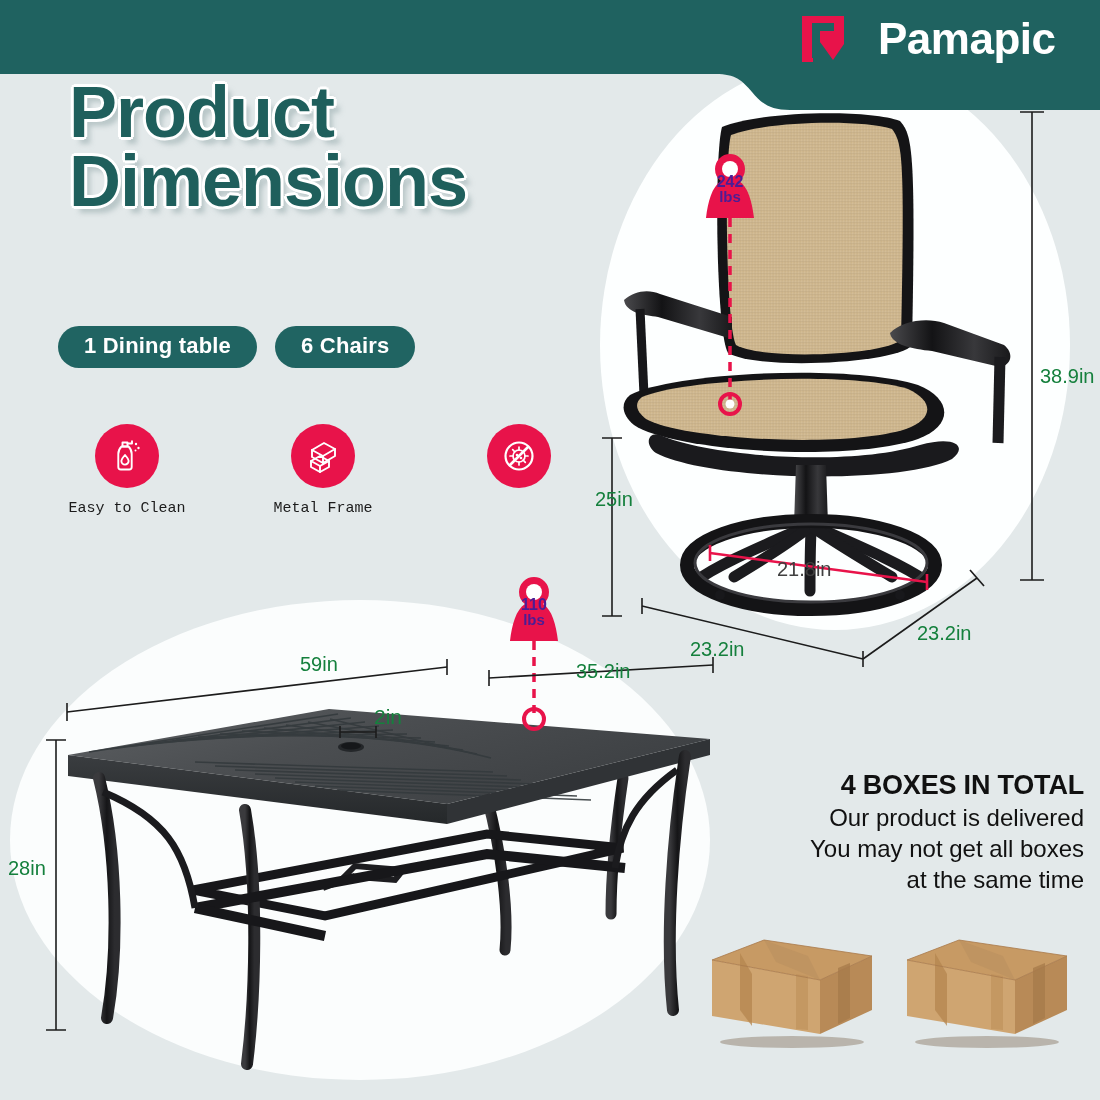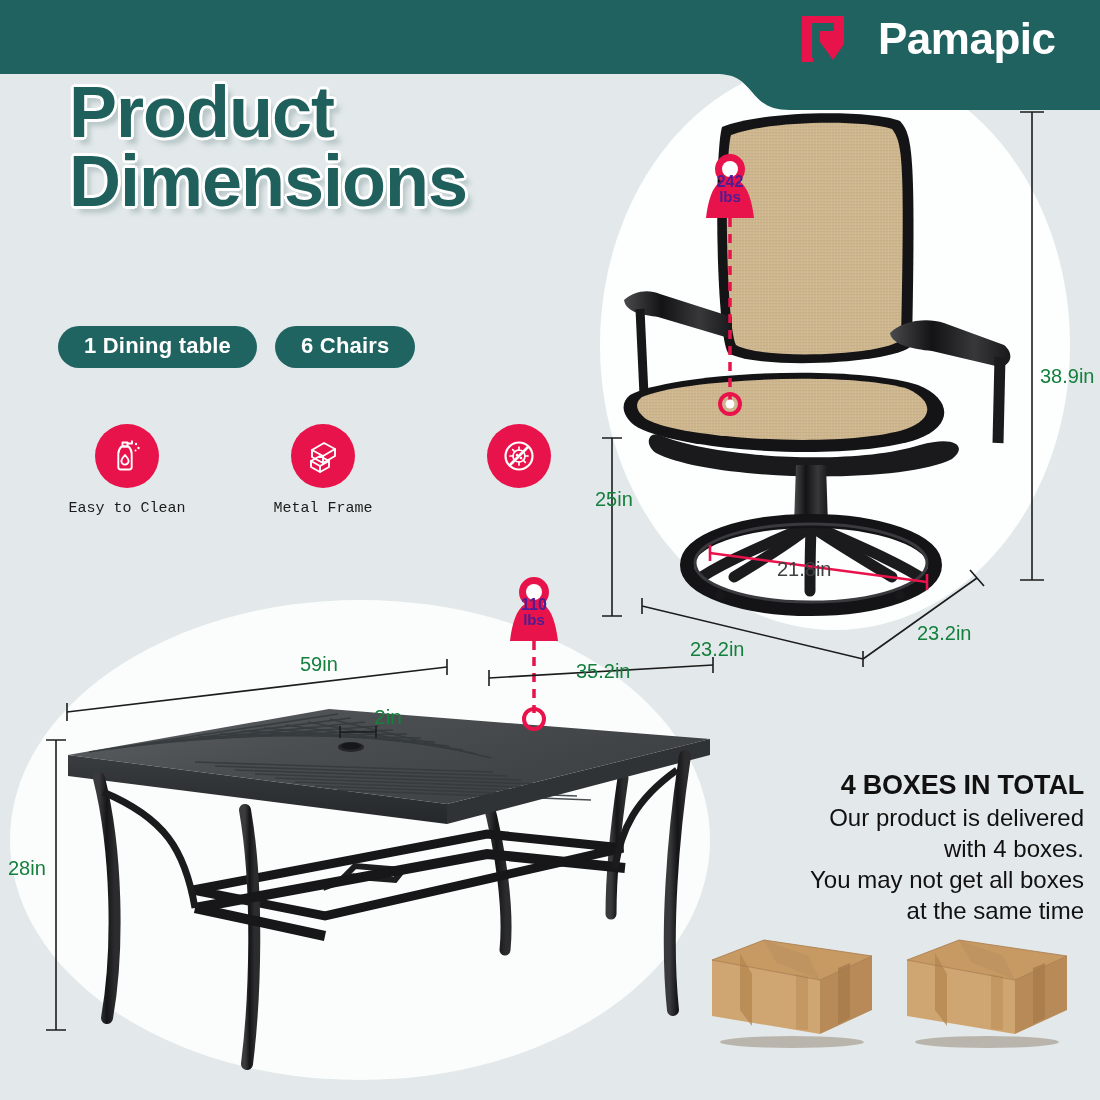--- a/index.html
+++ b/index.html
@@ -394,21 +394,20 @@
   </svg>
 
   <div class="dim-label" style="left:285px; top:653px;margin-left:15px;">59in</div>
   <div class="dim-label" style="left:576px; top:660px;">35.2in</div>
   <div class="dim-label" style="left:8px; top:857px;">28in</div>
   <div class="dim-label" style="left:374px; top:705px; font-size:21px;">2in</div>
 
   <div class="boxes-text">
     <div class="boxes-title">4 BOXES IN TOTAL</div>
     <div class="boxes-sub">Our product is delivered</div>
-    <div class="boxes-sub">with 4 boxes.</div>
     <div class="boxes-sub">You may not get all boxes</div>
     <div class="boxes-sub">at the same time</div>
   </div>
 
   <svg class="box-art" style="left:700px; top:930px; width:180px; height:120px;" viewBox="0 0 180 120">
     <ellipse cx="92" cy="112" rx="72" ry="6" fill="#6b5338" opacity="0.35"></ellipse>
     <path d="M12,30 L64,10 L172,26 L120,50 Z" fill="#c79a64"></path>
     <path d="M12,30 L120,50 L120,104 L12,86 Z" fill="#cfa571"></path>
     <path d="M120,50 L172,26 L172,80 L120,104 Z" fill="#b88a57"></path>
     <path d="M40,23 L52,44 L52,96 L40,80 Z" fill="#b4854f" opacity="0.75"></path>

